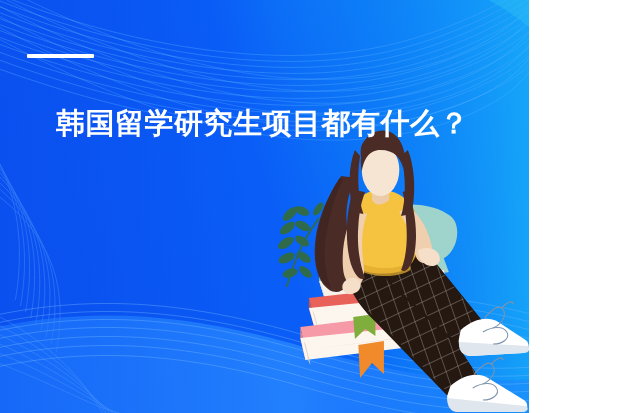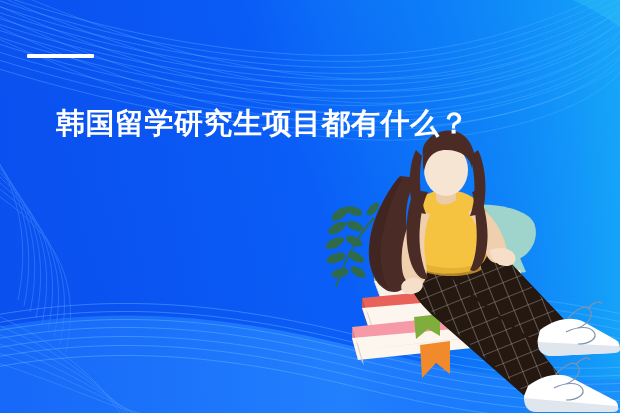--- a/index.html
+++ b/index.html
@@ -2,21 +2,21 @@
 <html><head>
 <meta charset="utf-8">
 <style>
   html, body {
     margin: 0;
     padding: 0;
     background: #ffffff;
   }
   #banner {
     position: relative;
-    width: 620px;
+    width: 529px;
     height: 413px;
     overflow: hidden;
     font-family: "Liberation Sans", "DejaVu Sans", sans-serif;
     background: #0560fb;
   }
   .layer {
     position: absolute;
     inset: 0;
     width: 100%;
     height: 100%;

